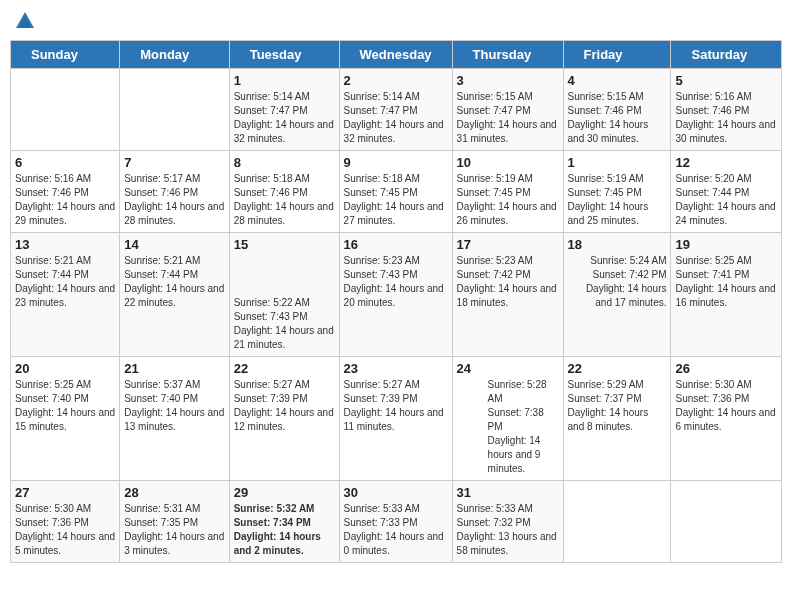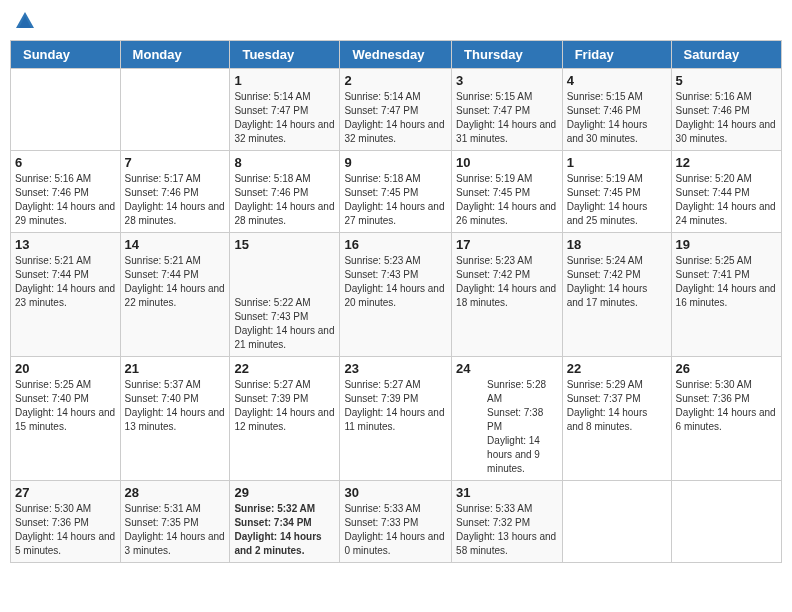--- a/index.html
+++ b/index.html
@@ -40,21 +40,21 @@
     }
     table {
       width: 100%;
       border-collapse: collapse;
     }
     thead tr th {
       background-color: #2e75b6;
       color: #fff;
       font-size: 13px;
       font-weight: bold;
-      padding: 6px 12px;
+      padding: 6px 20px;
       text-align: left;
       border: 1px solid #ccc;
     }
     tbody tr td {
       vertical-align: top;
       border: 1px solid #ccc;
       padding: 4px 4px;
       width: 113px;
       min-height: 80px;
       background: #fff;
@@ -215,21 +215,21 @@
 Daylight: 14 hours and 20 minutes.</div>
         </td>
         <td>
           <span class="day-num">17</span>
           <div class="day-info" style="white-space: pre-line;">Sunrise: 5:23 AM
 Sunset: 7:42 PM
 Daylight: 14 hours and 18 minutes.</div>
         </td>
         <td>
           <span class="day-num">18</span>
-          <div class="day-info" style="white-space: pre-line;">Sunrise: 5:24 AM
+          <div class="day-info" style="white-space: pre-line; text-align: right;">Sunrise: 5:24 AM
 Sunset: 7:42 PM
 Daylight: 14 hours and 17 minutes.</div>
         </td>
         <td>
           <span class="day-num">19</span>
           <div class="day-info" style="white-space: pre-line;">Sunrise: 5:25 AM
 Sunset: 7:41 PM
 Daylight: 14 hours and 16 minutes.</div>
         </td>
       </tr>

